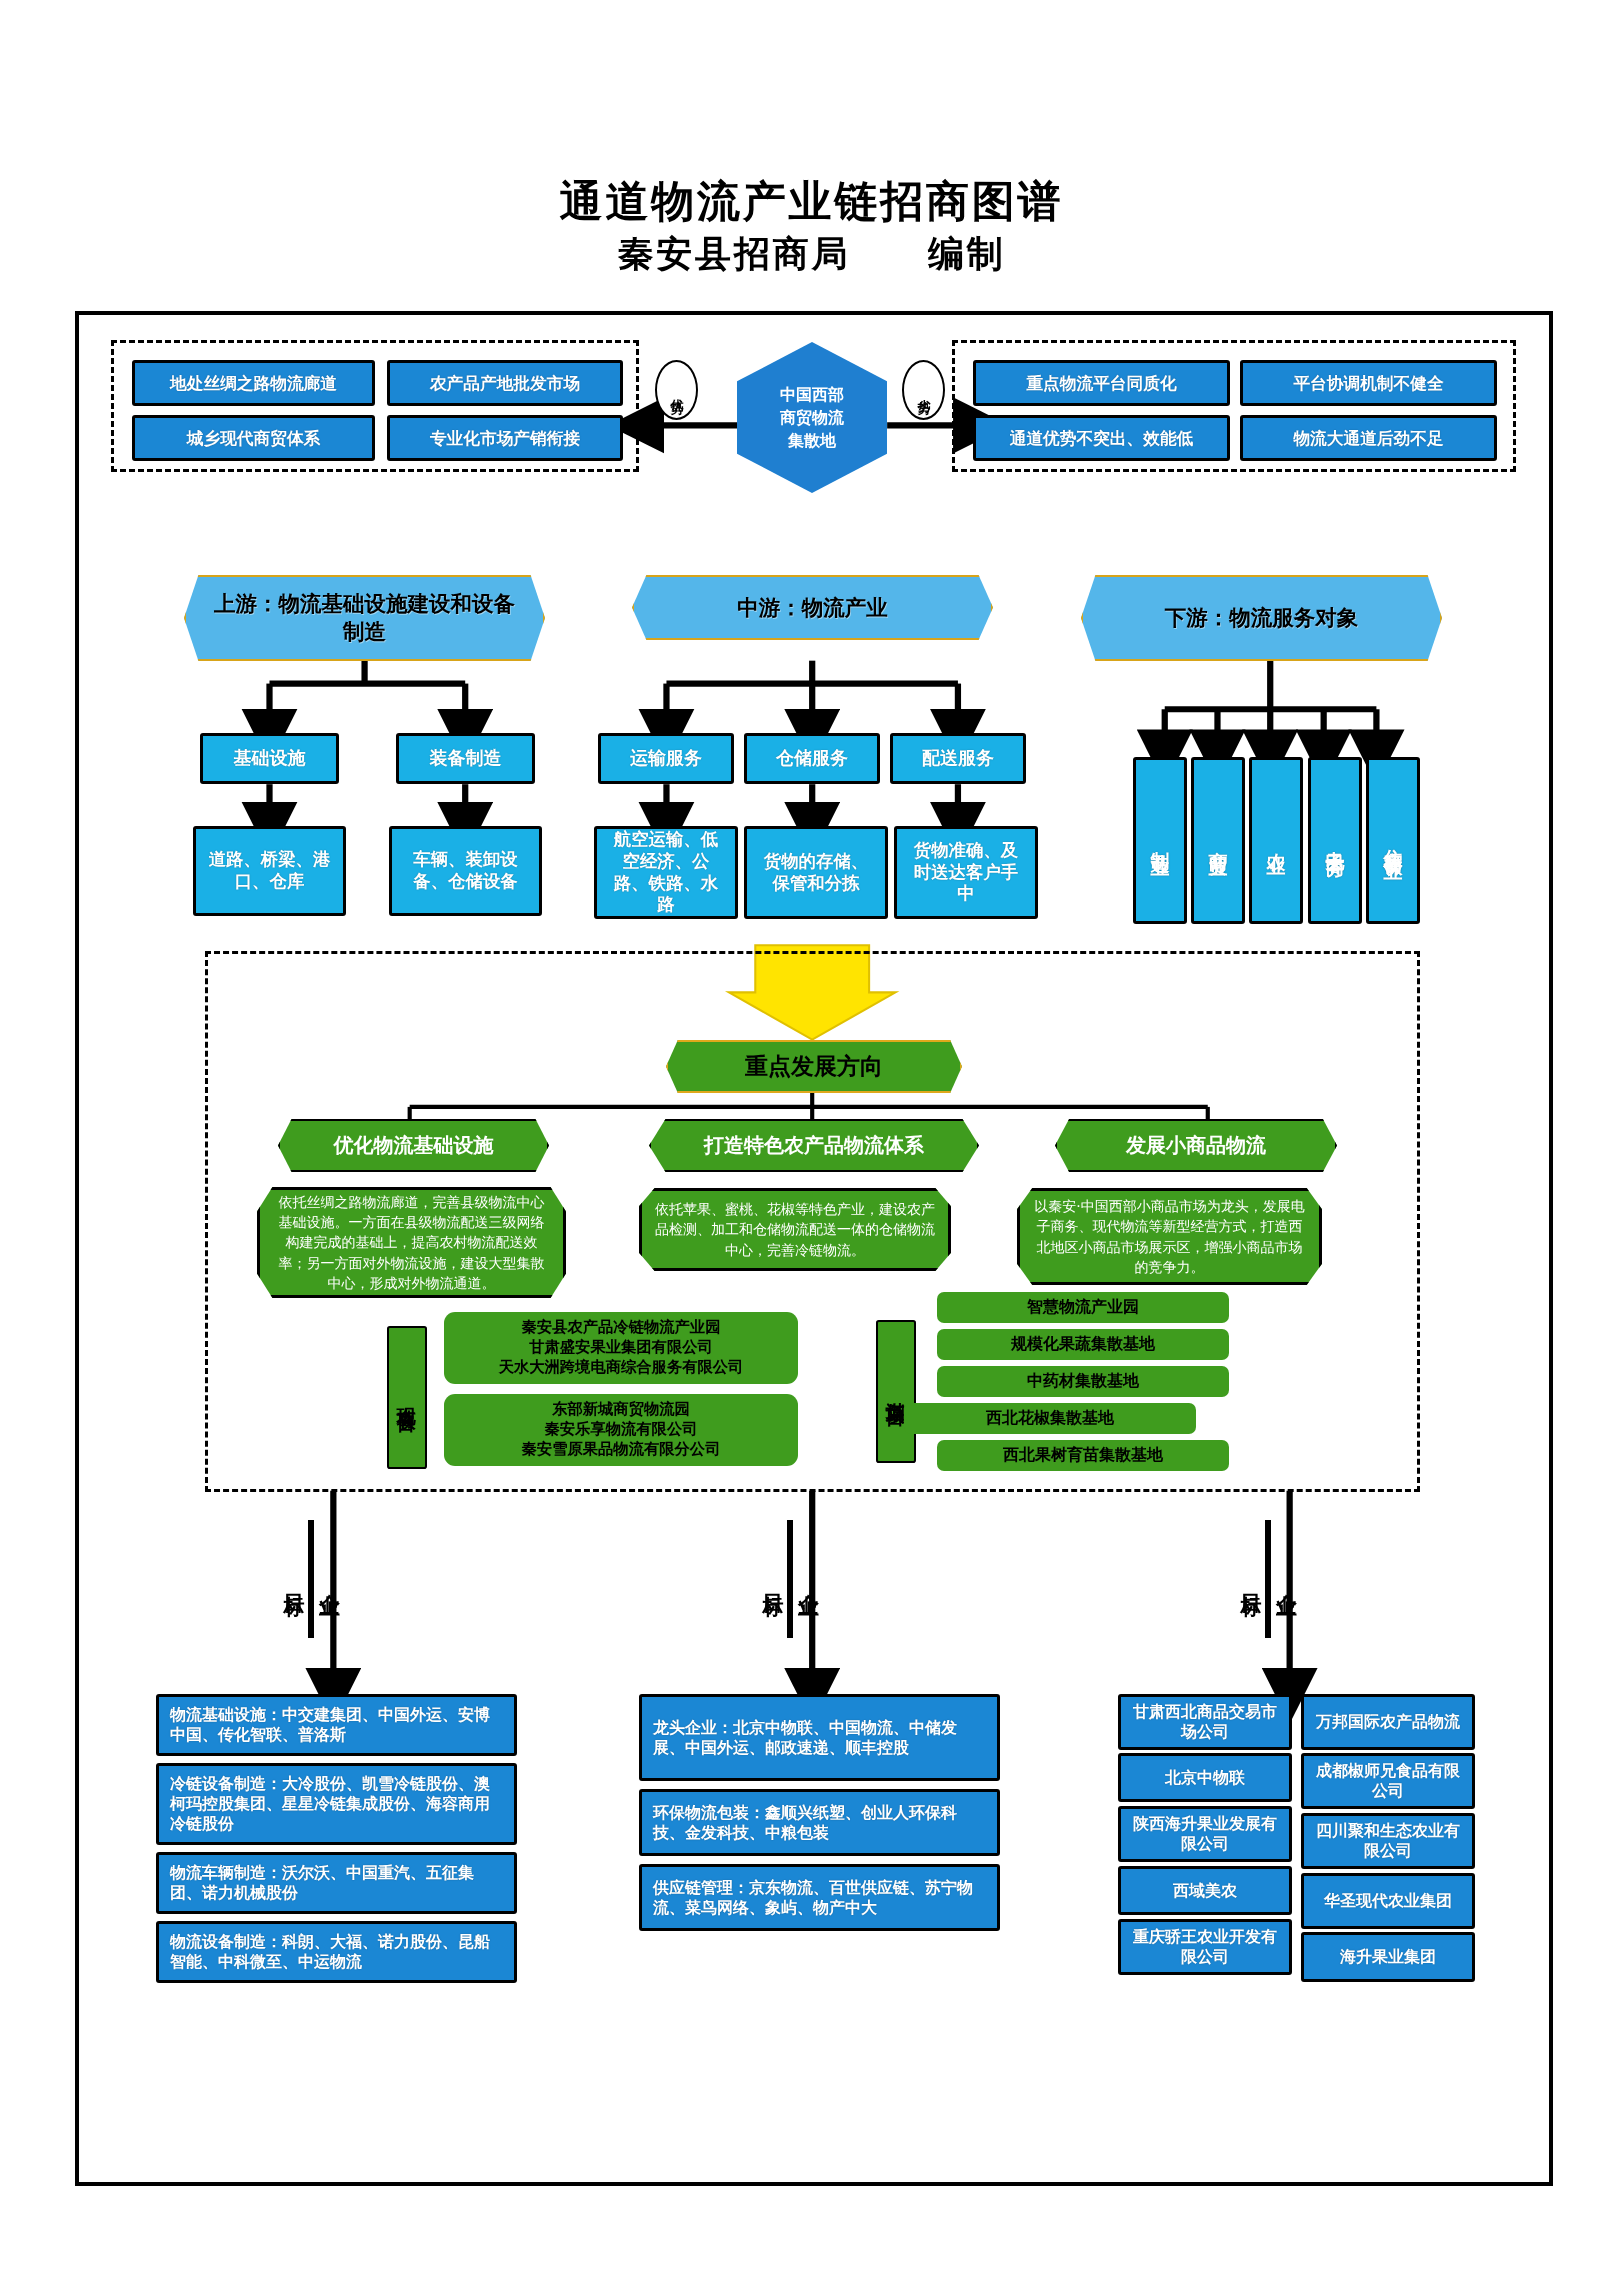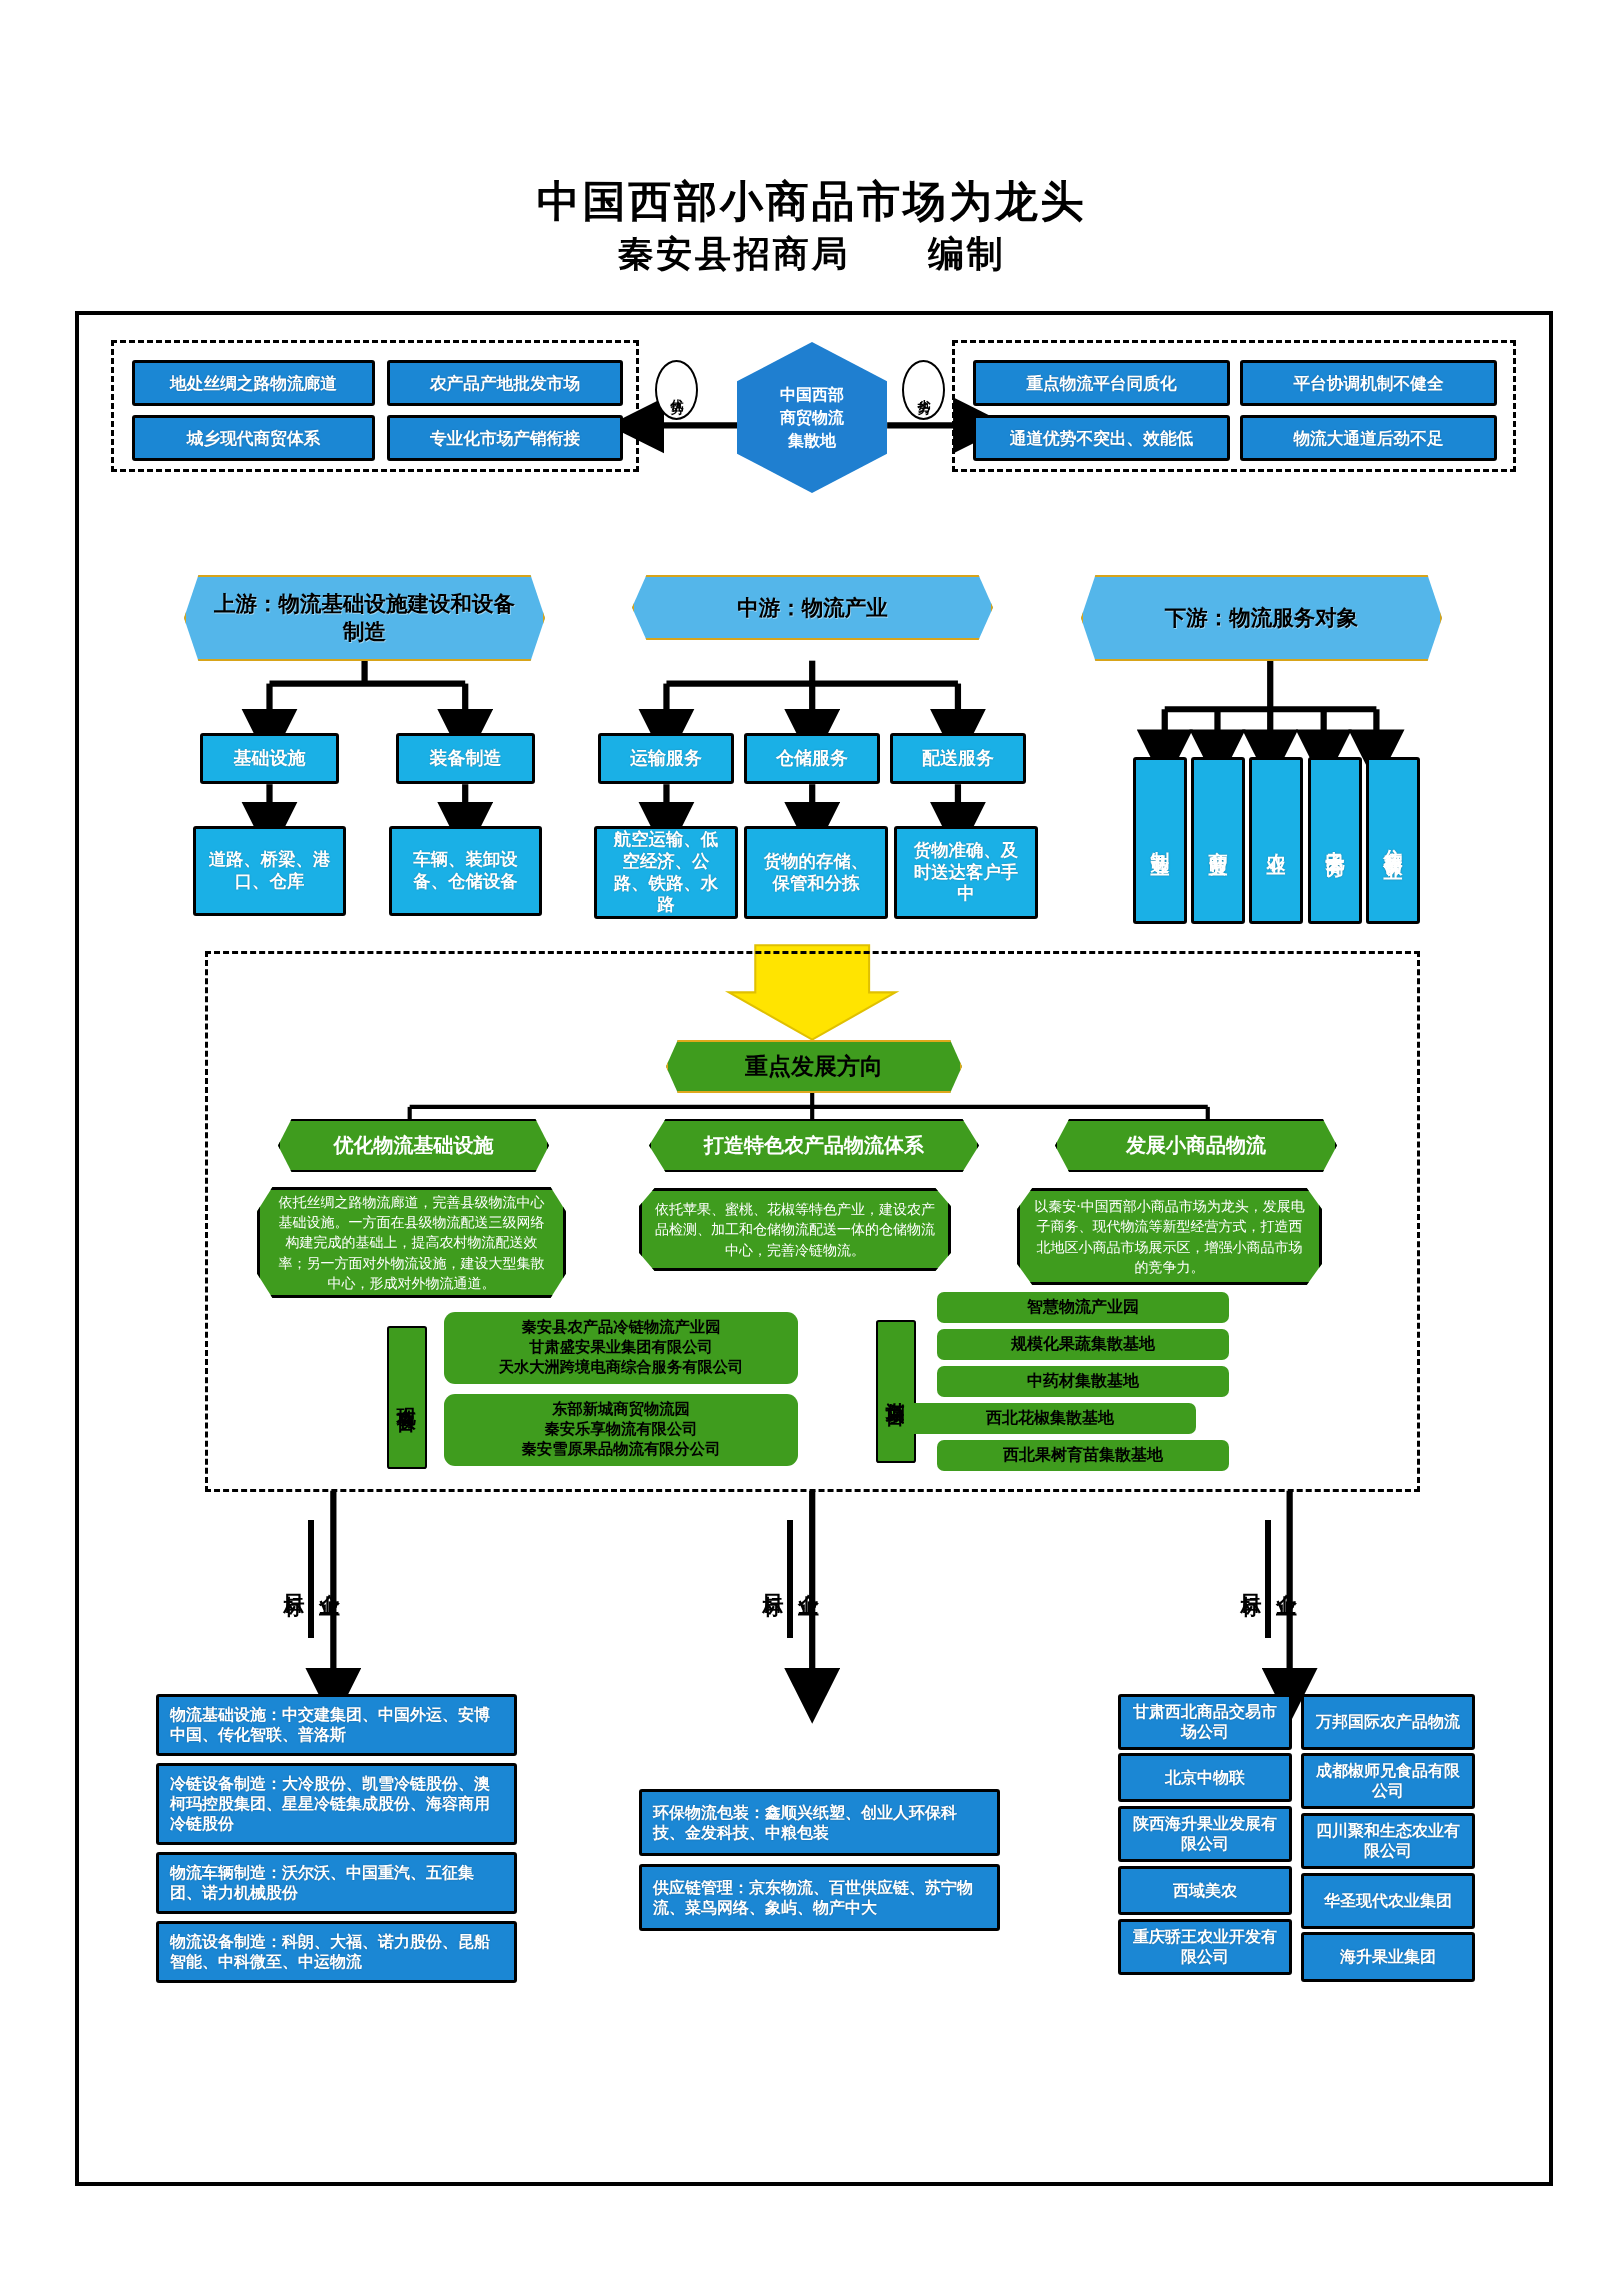--- a/index.html
+++ b/index.html
@@ -94,21 +94,21 @@
   .goalpair .vtxt{writing-mode:vertical-rl;text-orientation:upright;
      font-size:21px;font-weight:bold;letter-spacing:2.1px;line-height:1;}
   .goalpair .vrule{width:6.2px;background:#000;height:118px;margin:0 4.2px;}
 </style>
 </head>
 <body>
 
 <div class="page">
 
   <div class="title-wrap">
-    <div class="title-main">中国西部小商品市场为龙头</div>
+    <div class="title-main">通道物流产业链招商图谱</div>
     <div class="title-sub">秦安县招商局　　编制</div>
   </div>
 
   <div class="frame"></div>
 
   <svg class="arrows" viewBox="0 0 2338 3307" width="1623" height="2295">
     <defs>
       <marker id="ah" markerWidth="9" markerHeight="9" refX="3" refY="4.5" orient="auto">
         <path d="M0,0 L9,4.5 L0,9 z" fill="#000"></path>
       </marker>
@@ -259,20 +259,21 @@
     <span class="vtxt">目标</span>
     <span class="vrule"></span>
     <span class="vtxt">企业</span>
   </div>
 
   <div class="bbox left" style="left:156px;top:1694px;width:361px;height:62px;font-size:16px;padding:0 11px;">物流基础设施：中交建集团、中国外运、安博中国、传化智联、普洛斯</div>
   <div class="bbox left" style="left:156px;top:1763px;width:361px;height:82px;font-size:16px;padding:0 11px;">冷链设备制造：大冷股份、凯雪冷链股份、澳柯玛控股集团、星星冷链集成股份、海容商用冷链股份</div>
   <div class="bbox left" style="left:156px;top:1852px;width:361px;height:62px;font-size:16px;padding:0 11px;">物流车辆制造：沃尔沃、中国重汽、五征集团、诺力机械股份</div>
   <div class="bbox left" style="left:156px;top:1921px;width:361px;height:62px;font-size:16px;padding:0 11px;">物流设备制造：科朗、大福、诺力股份、昆船智能、中科微至、中运物流</div>
 
+  <div class="bbox left" style="left:639px;top:1694px;width:361px;height:87px;font-size:16px;padding:0 11px;">龙头企业：北京中物联、中国物流、中储发展、中国外运、邮政速递、顺丰控股</div>
   <div class="bbox left" style="left:639px;top:1789px;width:361px;height:67px;font-size:16px;padding:0 11px;">环保物流包装：鑫顺兴纸塑、创业人环保科技、金发科技、中粮包装</div>
   <div class="bbox left" style="left:639px;top:1864px;width:361px;height:67px;font-size:16px;padding:0 11px;">供应链管理：京东物流、百世供应链、苏宁物流、菜鸟网络、象屿、物产中大</div>
 
   <div class="bbox" style="left:1118px;top:1694px;width:174px;height:56px;font-size:16px;padding:0 7px;">甘肃西北商品交易市场公司</div>
   <div class="bbox" style="left:1118px;top:1753px;width:174px;height:49px;font-size:16px;padding:0 7px;">北京中物联</div>
   <div class="bbox" style="left:1118px;top:1806px;width:174px;height:56px;font-size:16px;padding:0 7px;">陕西海升果业发展有限公司</div>
   <div class="bbox" style="left:1118px;top:1866px;width:174px;height:49px;font-size:16px;padding:0 7px;">西域美农</div>
   <div class="bbox" style="left:1118px;top:1919px;width:174px;height:56px;font-size:16px;padding:0 7px;">重庆骄王农业开发有限公司</div>
 
   <div class="bbox" style="left:1301px;top:1694px;width:174px;height:56px;font-size:16px;padding:0 7px;">万邦国际农产品物流</div>

